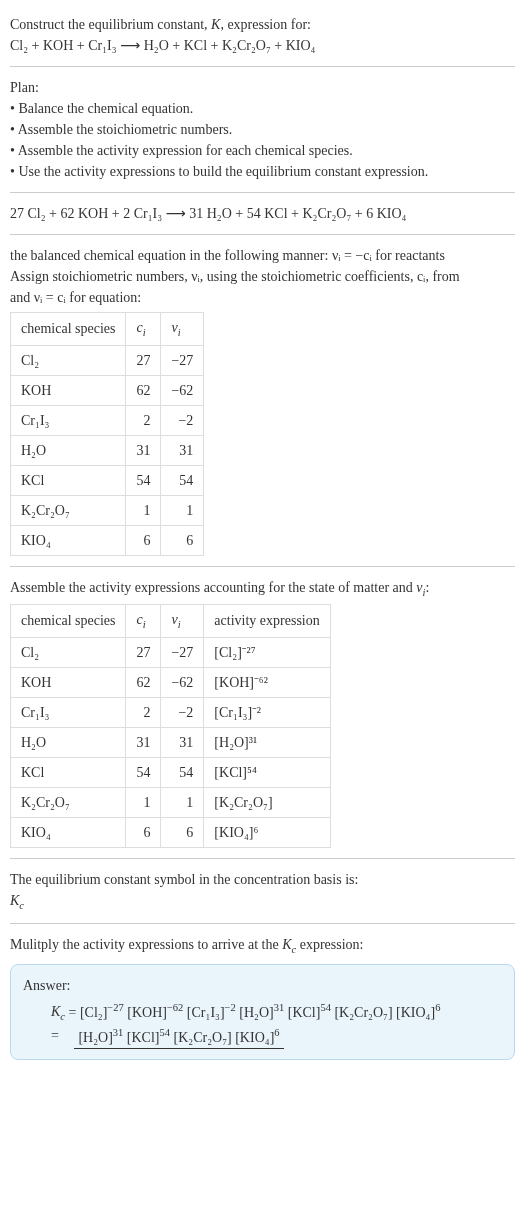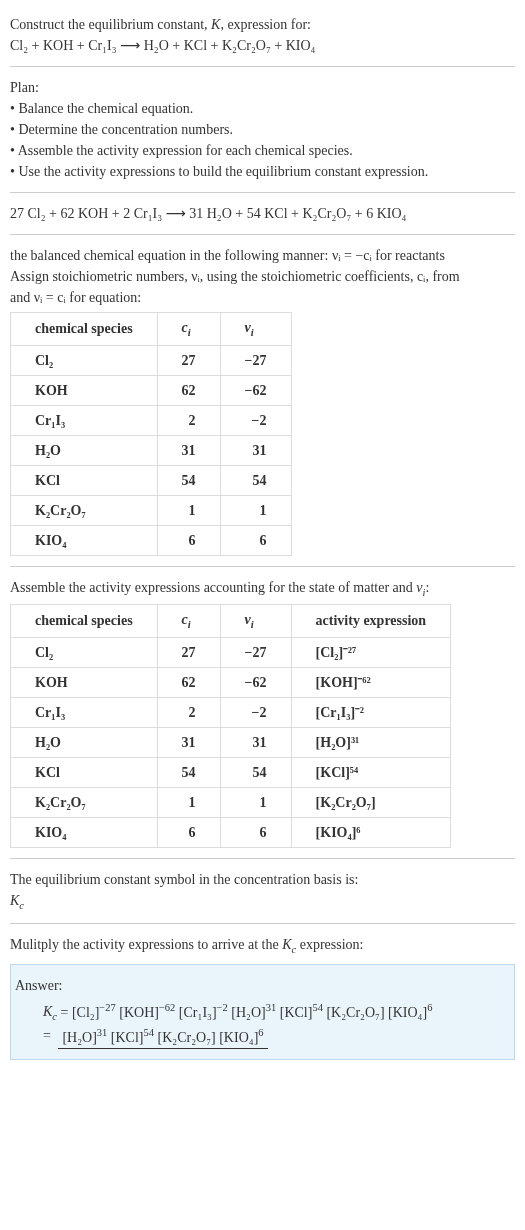--- a/index.html
+++ b/index.html
@@ -23,58 +23,58 @@
   }
   .ital { font-style: italic; }
   sub { font-size: 0.75em; }
   sup { font-size: 0.75em; }
   table {
     border-collapse: collapse;
     margin-top: 4px;
   }
   th, td {
     border: 1px solid #ddd;
-    padding: 4px 24px;
-    font-weight: bold;
+    padding: 4px 10px;
+    font-weight: normal;
     text-align: left;
     white-space: nowrap;
   }
   td.num { text-align: right; }
   .answer-box {
     background: #eaf4fb;
     border: 1px solid #b9d9ee;
-    border-radius: 0;
-    padding: 10px 4px;
+    border-radius: 8px;
+    padding: 10px 12px;
     margin-top: 6px;
   }
   .answer-label { margin-bottom:4px; }
   .frac {
     display: inline-block;
     vertical-align: middle;
     text-align: center;
-    margin: 0 4px;
+    margin: 0 12px;
   }
   .frac .num { display:block; border-bottom:1px solid #333; padding:0 4px; }
   .frac .den { display:block; padding:0 4px; }
   .indent { padding-left: 28px; text-indent: -0px; display:block; }
 </style>
 </head>
 <body>
 
 <div class="section">
   <div>Construct the equilibrium constant, <span class="ital">K</span>, expression for:</div>
   <div>Cl₂ + KOH + Cr₁I₃  ⟶  H₂O + KCl + K₂Cr₂O₇ + KIO₄</div>
 </div>
 
 <hr>
 
 <div class="section">
   <div>Plan:</div>
   <div>• Balance the chemical equation.</div>
-  <div>• Determine the concentration numbers.</div>
+  <div>• Assemble the stoichiometric numbers.</div>
   <div>• Assemble the activity expression for each chemical species.</div>
   <div>• Use the activity expressions to build the equilibrium constant expression.</div>
 </div>
 
 <hr>
 
 <div class="section">
   <div>27 Cl₂ + 62 KOH + 2 Cr₁I₃  ⟶  31 H₂O + 54 KCl + K₂Cr₂O₇ + 6 KIO₄</div>
 </div>
 

